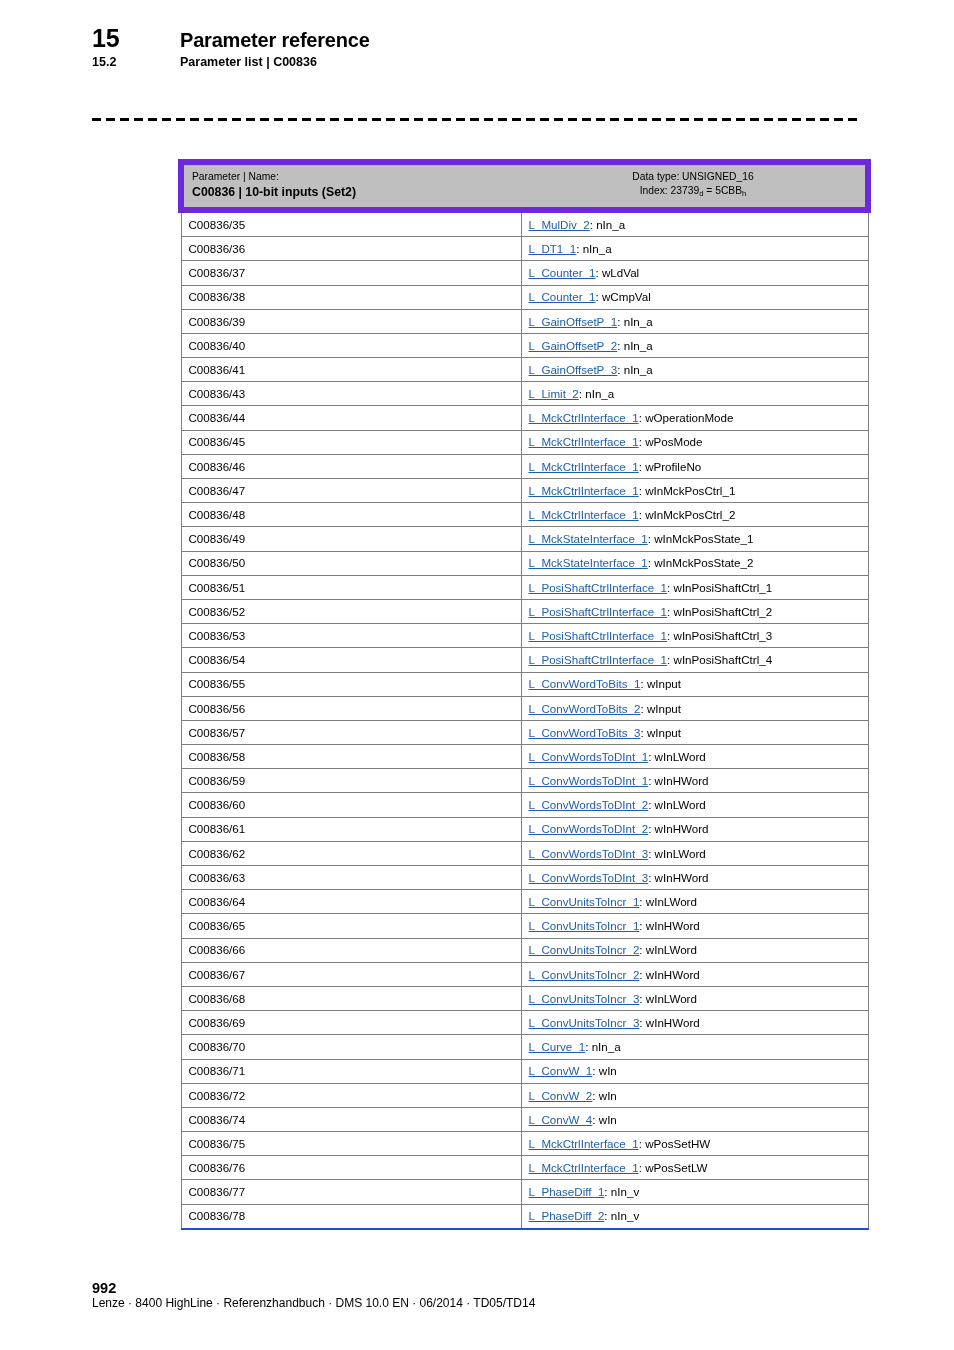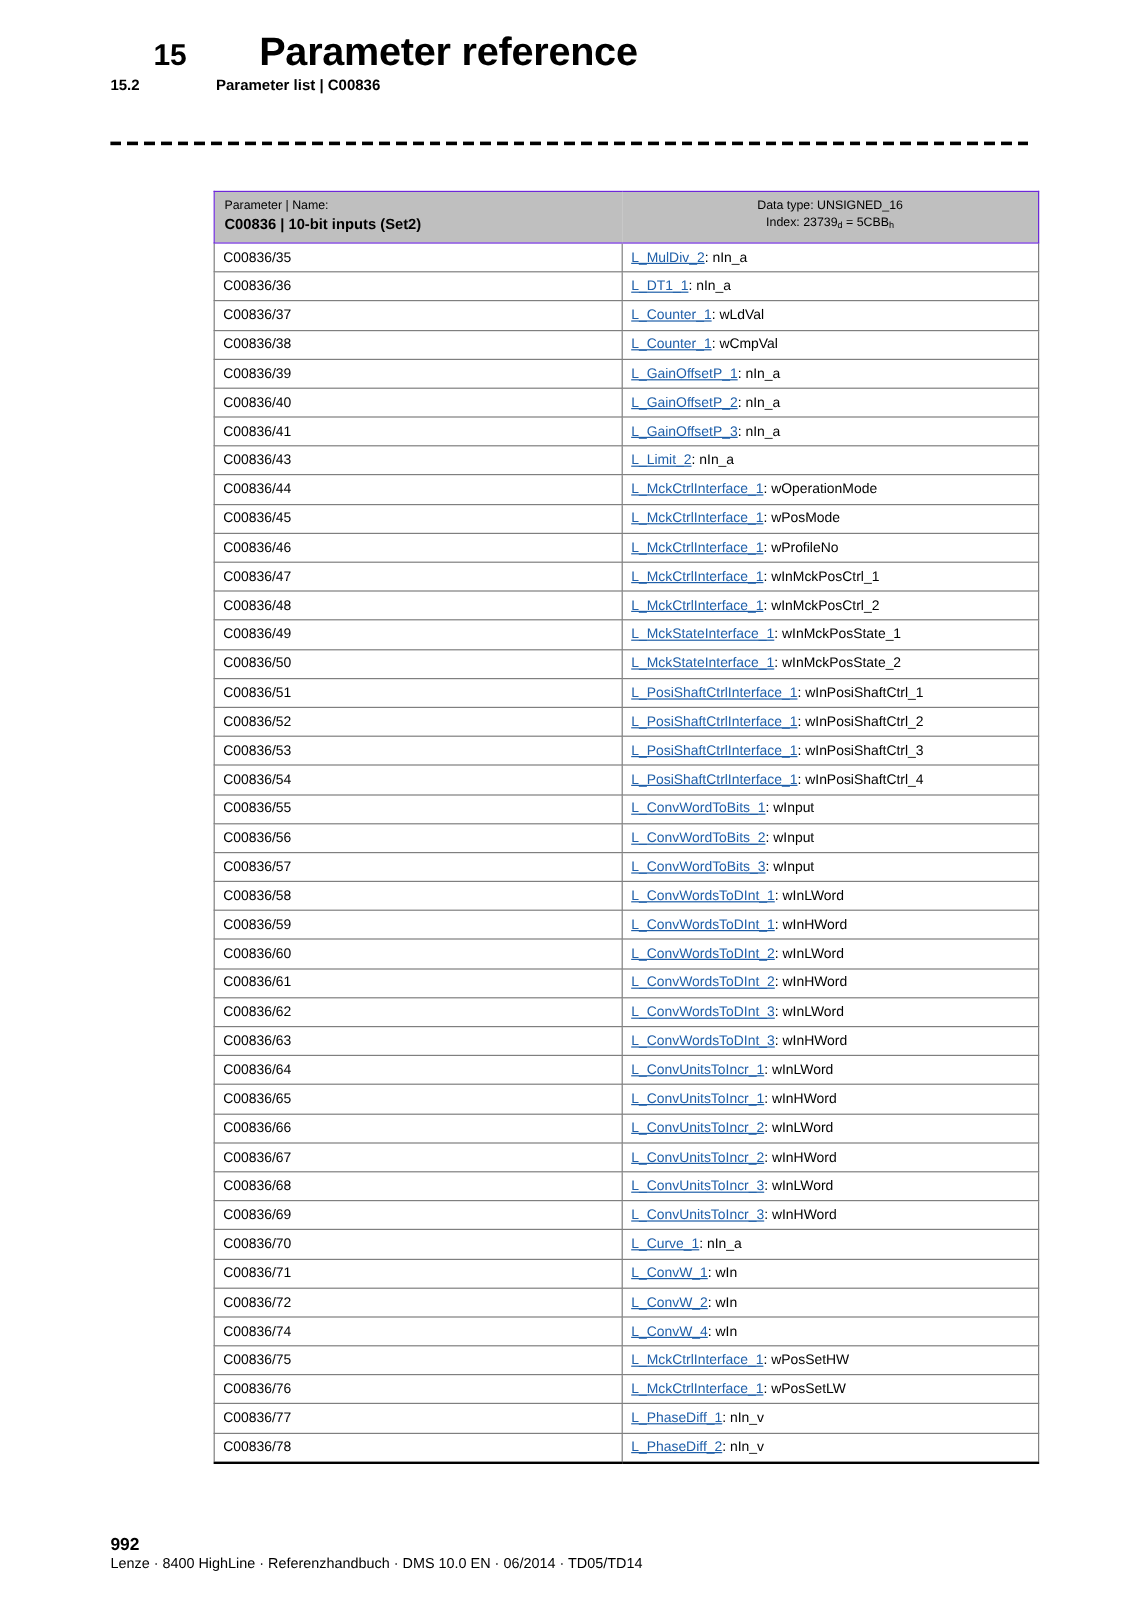--- a/index.html
+++ b/index.html
@@ -20,30 +20,30 @@
   .page-header {
     position: absolute;
     left: 92px;
     top: 24px;
     width: 770px;
   }
   .hdr-row {
     display: flex;
     align-items: baseline;
   }
-  .hdr-row.chapter { margin-bottom: 2px; margin-left: 36px; }
+  .hdr-row.chapter { margin-bottom: 2px; }
   .chapter-num {
     width: 88px;
     flex: 0 0 88px;
     font-size: 25px;
     font-weight: bold;
     letter-spacing: -0.2px;
   }
   .chapter-title {
-    font-size: 33px;
+    font-size: 20px;
     font-weight: bold;
     letter-spacing: -0.2px;
   }
   .section-num {
     width: 88px;
     flex: 0 0 88px;
     font-size: 12.5px;
     font-weight: bold;
   }
   .section-title {
@@ -73,21 +73,21 @@
     width: 687px;
     border-collapse: collapse;
     table-layout: fixed;
     font-size: 11.6px;
   }
   .param-table col.c-left  { width: 340px; }
   .param-table col.c-right { width: 347px; }
 
   .thead-cell {
     background: #bfbfbf;
-    border: 1px solid #6d28d9;
+    border: 6px solid #6d28d9;
     padding: 5px 8px 6px 8px;
     vertical-align: top;
   }
   .thead-cell.left  { border-right: none; text-align: left; }
   .thead-cell.right { border-left: none; text-align: center; }
 
   .hdr-label {
     font-size: 10.3px;
     line-height: 1.3;
     white-space: nowrap;
@@ -114,21 +114,21 @@
   .param-table td.cell {
     border: 1px solid #7f7f7f;
     height: 23.2px;
     padding: 0 0 0 7px;
     vertical-align: middle;
     line-height: 1;
     white-space: nowrap;
     overflow: hidden;
   }
   .param-table tr.last-row td.cell {
-    border-bottom: 2px solid #000000;
+    border-bottom: 2px solid #1d4ed8;
   }
   .param-id { font-size: 11.6px; }
   .fb-link {
     color: #1f5fa9;
     text-decoration: underline;
     font-size: 11.6px;
   }
   .fb-colon { font-size: 11.6px; }
   .fb-port  { font-size: 11.6px; }
 

